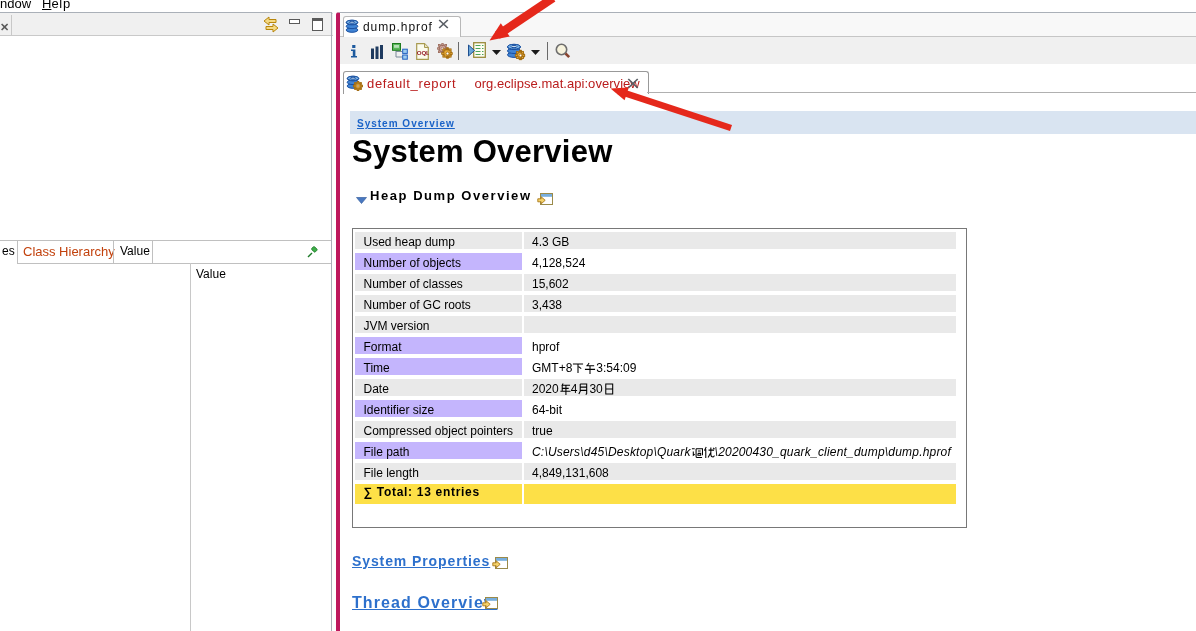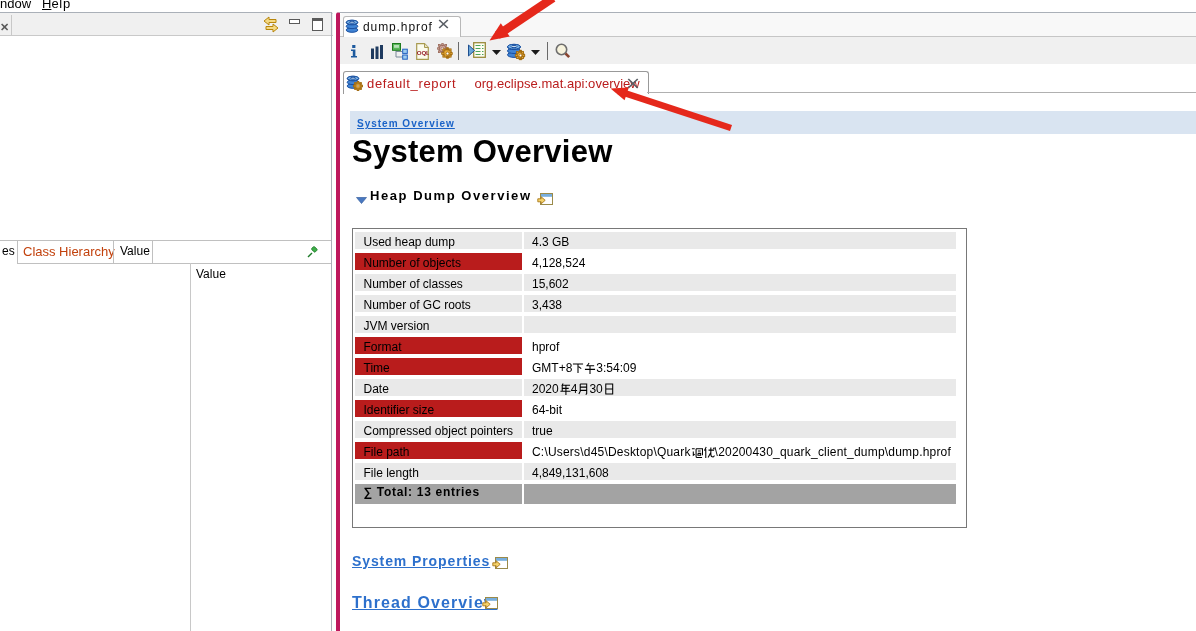--- a/index.html
+++ b/index.html
@@ -1,23 +1,23 @@
 <!DOCTYPE html>
 <html><head>
 <meta charset="utf-8">
 <style>
   html,body{margin:0;padding:0;}
   body{width:1196px;height:631px;position:relative;overflow:hidden;
        font-family:"Liberation Sans",sans-serif;background:#fff;}
   .abs{position:absolute;}
   .trow{display:flex;height:16.5px;margin-bottom:4.5px;line-height:21px;}
-  .trow .tc1{width:167px;padding-left:9px;background:#b91c1c;margin-right:2px;box-sizing:border-box;white-space:nowrap;}
+  .trow .tc1{width:167px;padding-left:9px;background:#c4b5fd;margin-right:2px;box-sizing:border-box;white-space:nowrap;}
   .trow .tc2{flex:1;padding-left:8.5px;background:#fff;white-space:nowrap;overflow:hidden;}
   .todd .tc1,.todd .tc2{background:#e9e9e9;}
-  .ttot .tc1,.ttot .tc2{background:#a3a3a3;}
+  .ttot .tc1,.ttot .tc2{background:#fde047;}
   .ttot{height:19.5px;line-height:17.5px;margin-bottom:0;}
   .cjk{vertical-align:-1.5px;margin:0;width:12px;height:12px;}
   .cjk path{stroke-width:1.15;}
 </style>
 </head>
 <body>
 
 <div class="abs" style="left:0px;top:-4px;font-size:13px;color:#000;">ndow</div>
 <div class="abs" style="left:42px;top:-4px;font-size:13px;color:#000;"><span style="text-decoration:underline">H</span><span style="letter-spacing:0.75px;">elp</span></div>
 
@@ -265,21 +265,21 @@
     <div class="trow">
         <div class="tc1">Identifier size</div>
         <div class="tc2">64-bit</div>
       </div>
     <div class="trow todd">
         <div class="tc1">Compressed object pointers</div>
         <div class="tc2">true</div>
       </div>
     <div class="trow">
         <div class="tc1">File path</div>
-        <div class="tc2" style="letter-spacing:0.2px;">C:\Users\d45\Desktop\Quark<svg class="cjk" width="13" height="13" viewBox="0 0 13 13">
+        <div class="tc2" style="letter-spacing:0.2px;font-style:italic;">C:\Users\d45\Desktop\Quark<svg class="cjk" width="13" height="13" viewBox="0 0 13 13">
             <path d="M1 3 H4 M2.5 6 L2.5 10 L4 9 M5.5 3 L5.5 11 Q5.5 12.5 7 12.5 H12 M5.5 3 H12.5 V10 M7.5 5.5 H10.5 M7.5 8 H10.5 V10 H7.5 V8" stroke="#000" fill="none"></path>
           </svg><svg class="cjk" width="13" height="13" viewBox="0 0 13 13">
             <path d="M3.5 1 L1.5 5 M3 3.5 V13 M6 4.5 H12 M8.5 1.5 L8.5 9 Q8.5 12 11 12 L12.5 10.5 M8.5 7 L5.5 12.5 M11 2 L12.5 3.5" stroke="#000" fill="none"></path>
           </svg>\20200430_quark_client_dump\dump.hprof</div>
       </div>
     <div class="trow todd">
         <div class="tc1">File length</div>
         <div class="tc2">4,849,131,608</div>
       </div>
     <div class="trow ttot">

